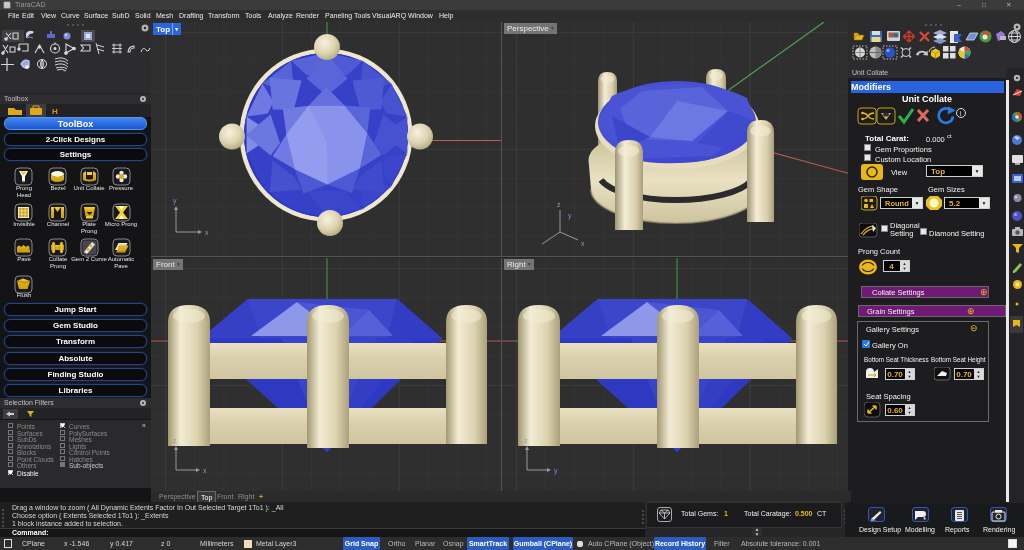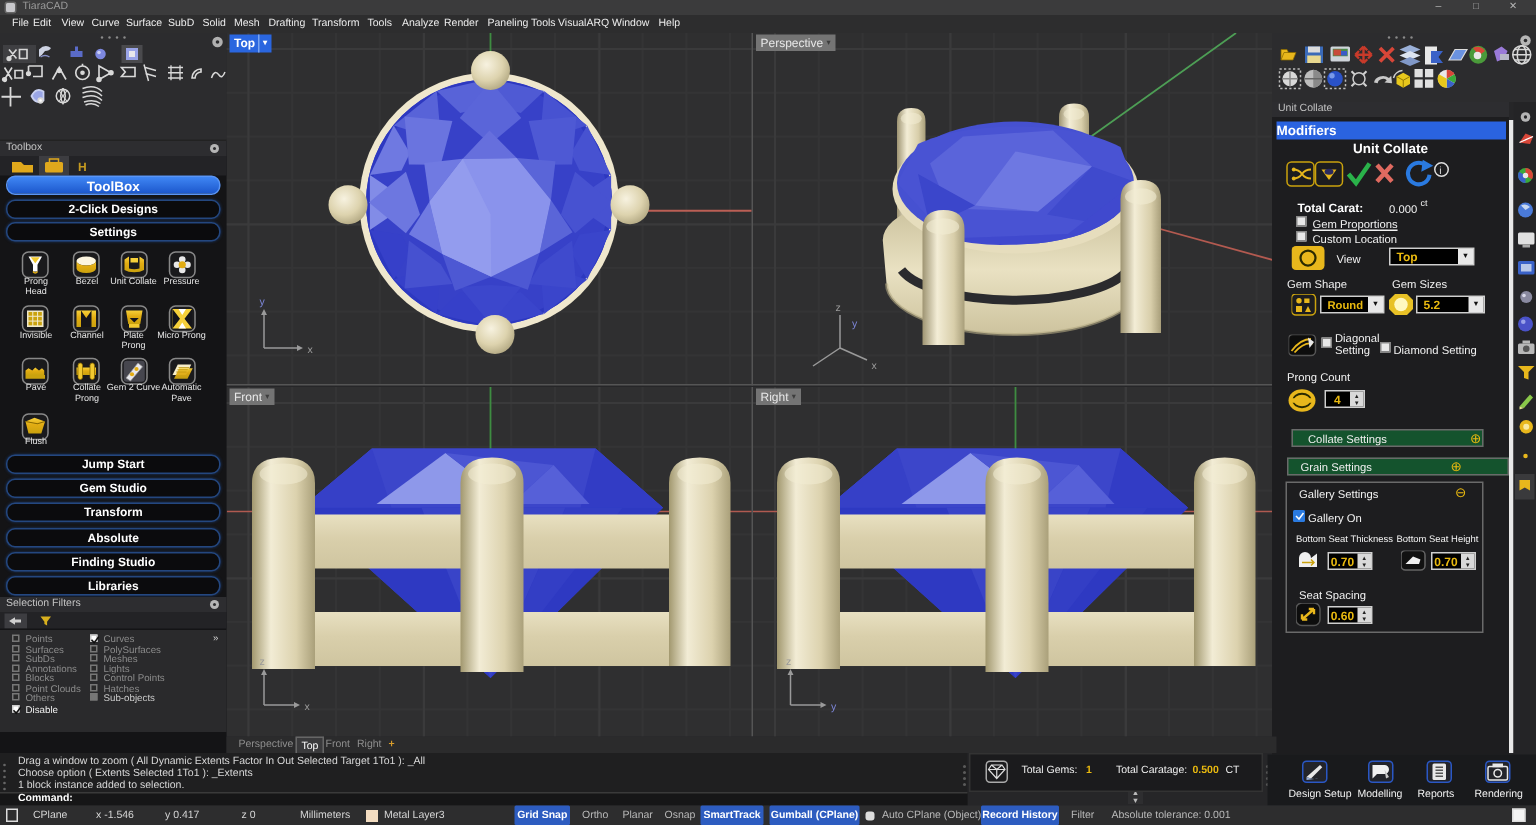--- a/index.html
+++ b/index.html
@@ -48,21 +48,21 @@
 .rbold { position:absolute; color:#fff; font-weight:bold; font-size:8px; }
 .combo { position:absolute; background:#000; border:1px solid #cfcfcf; height:12px; }
 .combo .val { position:absolute; left:4px; top:0; font-size:8px; font-weight:bold; color:#e9b90f; line-height:11px; }
 .combo .btn { position:absolute; right:0; top:0; width:10px; height:100%; background:#e8e8e8;
   color:#111; font-size:5px; text-align:center; line-height:10px; }
 .spin { position:absolute; background:#000; border:1px solid #cfcfcf; height:12px; }
 .spin .val { position:absolute; left:0; right:10px; top:0; font-size:8px; font-weight:bold; color:#e9b90f; line-height:11px; text-align:center; }
 .spin .ud { position:absolute; right:0; top:0; width:9px; height:100%; background:#d9d9d9; color:#222;
   font-size:4px; line-height:5px; text-align:center; }
 .chk { position:absolute; width:7px; height:7px; background:#fff; border:1px solid #888; }
-.secbar { position:absolute; left:13px; height:12px; background:#14532d; border:1px solid #6a6a6a; }
+.secbar { position:absolute; left:13px; height:12px; background:#701a75; border:1px solid #6a6a6a; }
 .secbar .t { position:absolute; font-size:7.5px; color:#f0f0f0; top:1px; }
 .secbar .p { position:absolute; font-size:9px; color:#e9b90f; top:0px; }
 
 #tabbar { left:151px; top:491px; width:700px; height:11px; background:#2b2b2c; }
 #tabbar span { position:absolute; top:0; font-size:7px; line-height:11px; color:#8e8e8e; }
 #cmdarea { left:0; top:502px; width:645px; height:35px; background:#1f1f20; color:#d8d8d8; font-size:7px; }
 #gemsbar { left:646px; top:502px; width:196px; height:26px; background:#1b1b1d; border:1px solid #333; }
 #dock { left:845px; top:503px; width:179px; height:34px; background:#191a1c; }
 .dockico { position:absolute; top:4px; width:17px; height:15px; border:1px solid #2a57c4; border-radius:3px; background:#23242a; }
 .docktxt { position:absolute; top:23px; font-size:7px; color:#f2f2f2; }
@@ -681,21 +681,21 @@
     <path d="M70,4 l10,11 M80,4 l-10,11" stroke="#e06a60" stroke-width="3"></path>
     <path d="M102.5,4.2 A7.2,7.2 0 1 0 105,10.5" stroke="#2a7ae0" stroke-width="2.7" fill="none"></path>
     <path d="M100.5,0.5 L107.5,4.5 L99.5,8.5 Z" fill="#2a7ae0"></path>
     <circle cx="113" cy="7" r="4.5" fill="none" stroke="#ddd" stroke-width="1"></circle>
     <text x="111.5" y="10" font-size="7" fill="#ddd">i</text>
   </svg>
   <div class="rbold" style="left:17px;top:66px;">Total Carat:</div>
   <div class="rtext" style="left:78px;top:66.5px;">0.000</div>
   <div class="rtext" style="left:99px;top:65px;font-size:6px;">ct</div>
   <span class="chk" style="left:16px;top:76px;background:#e8e8e8;"></span>
-  <div class="rtext" style="left:27px;top:76.5px;text-decoration:underline;">Gem Proportions</div>
+  <div class="rtext" style="left:27px;top:76.5px;">Gem Proportions</div>
   <span class="chk" style="left:16px;top:86px;background:#e8e8e8;"></span>
   <div class="rtext" style="left:27px;top:86.5px;">Custom Location</div>
   <svg width="24" height="18" style="position:absolute;left:13px;top:96px;">
     <rect width="22" height="16" rx="3" fill="#e8b71c"></rect>
         <rect x="6" y="-1" width="9" height="4" rx="1" fill="#e8b71c"></rect>
     <circle cx="11" cy="8" r="5" fill="none" stroke="#2a2a00" stroke-width="1.5"></circle>
   </svg>
   <div class="rtext" style="left:43px;top:100px;">View</div>
   <div class="combo" style="left:78px;top:97px;width:57px;">
         <span class="val">Top</span>

